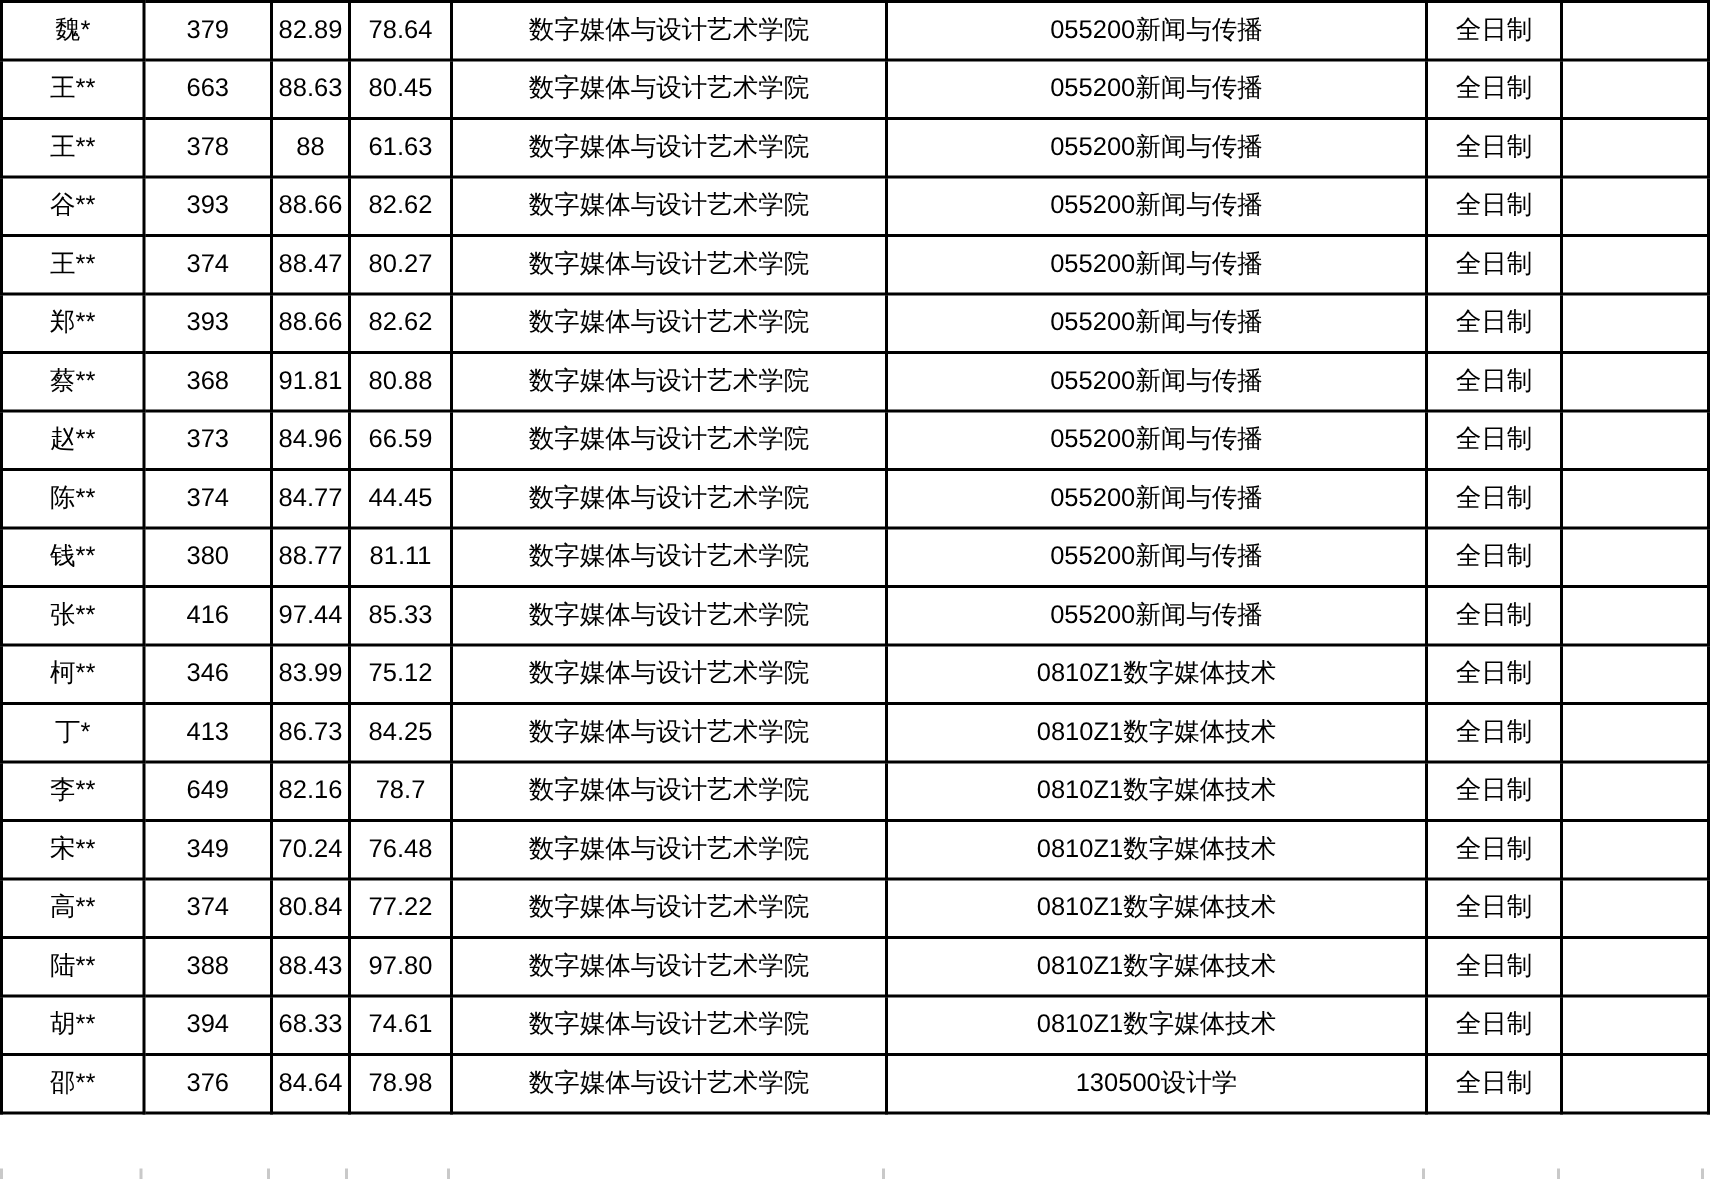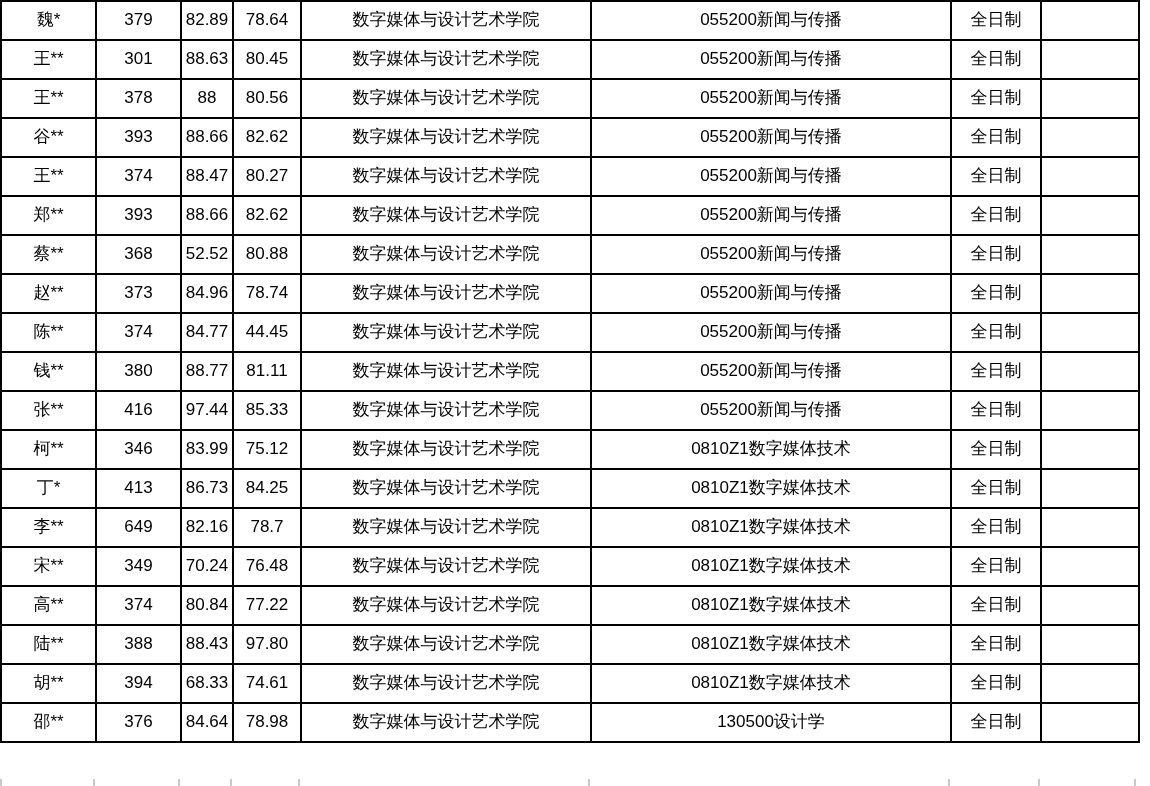--- a/index.html
+++ b/index.html
@@ -72,33 +72,33 @@
           <td>379</td>
           <td>82.89</td>
           <td>78.64</td>
           <td>数字媒体与设计艺术学院</td>
           <td>055200新闻与传播</td>
           <td>全日制</td>
           <td></td>
         </tr>
         <tr>
           <td>王**</td>
-          <td>301</td>
+          <td>663</td>
           <td>88.63</td>
           <td>80.45</td>
           <td>数字媒体与设计艺术学院</td>
           <td>055200新闻与传播</td>
           <td>全日制</td>
           <td></td>
         </tr>
         <tr>
           <td>王**</td>
           <td>378</td>
           <td>88</td>
-          <td>80.56</td>
+          <td>61.63</td>
           <td>数字媒体与设计艺术学院</td>
           <td>055200新闻与传播</td>
           <td>全日制</td>
           <td></td>
         </tr>
         <tr>
           <td>谷**</td>
           <td>393</td>
           <td>88.66</td>
           <td>82.62</td>
@@ -123,32 +123,32 @@
           <td>88.66</td>
           <td>82.62</td>
           <td>数字媒体与设计艺术学院</td>
           <td>055200新闻与传播</td>
           <td>全日制</td>
           <td></td>
         </tr>
         <tr>
           <td>蔡**</td>
           <td>368</td>
-          <td>52.52</td>
+          <td>91.81</td>
           <td>80.88</td>
           <td>数字媒体与设计艺术学院</td>
           <td>055200新闻与传播</td>
           <td>全日制</td>
           <td></td>
         </tr>
         <tr>
           <td>赵**</td>
           <td>373</td>
           <td>84.96</td>
-          <td>78.74</td>
+          <td>66.59</td>
           <td>数字媒体与设计艺术学院</td>
           <td>055200新闻与传播</td>
           <td>全日制</td>
           <td></td>
         </tr>
         <tr>
           <td>陈**</td>
           <td>374</td>
           <td>84.77</td>
           <td>44.45</td>

